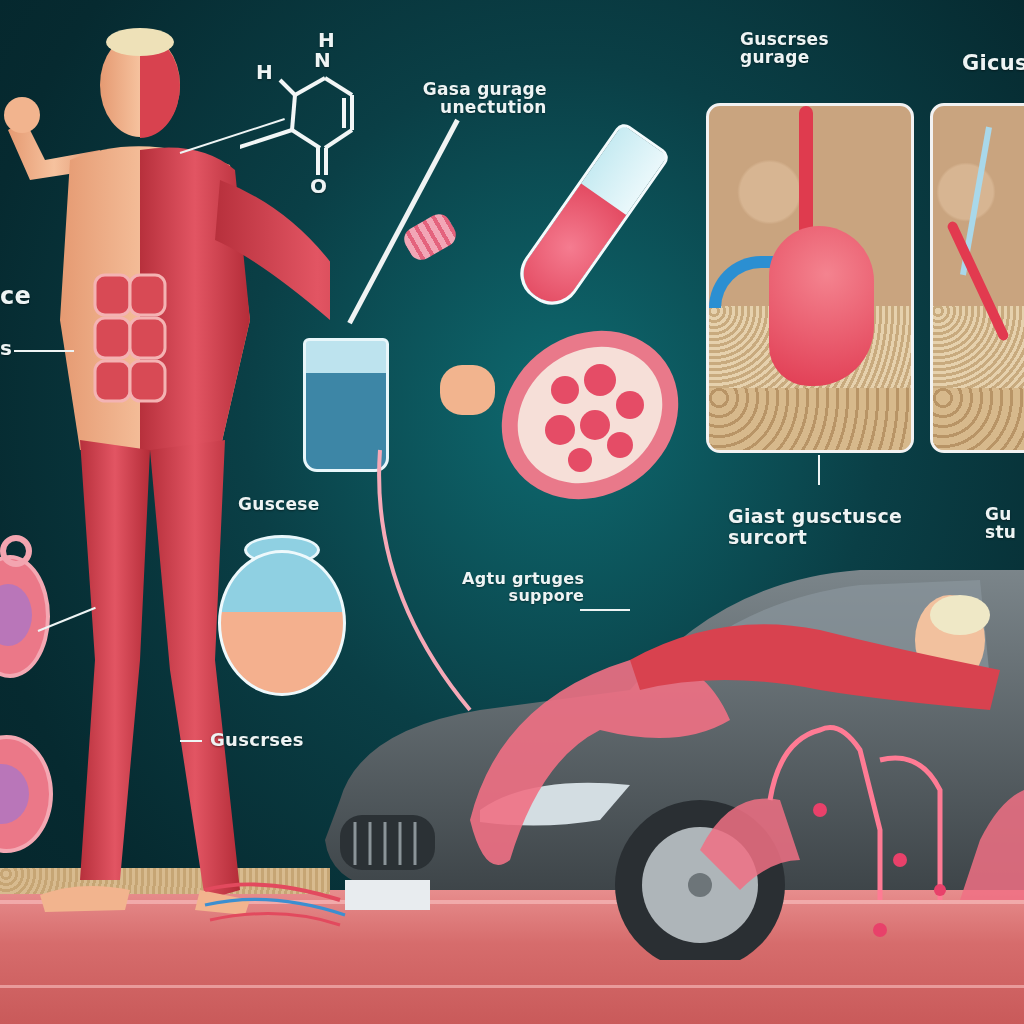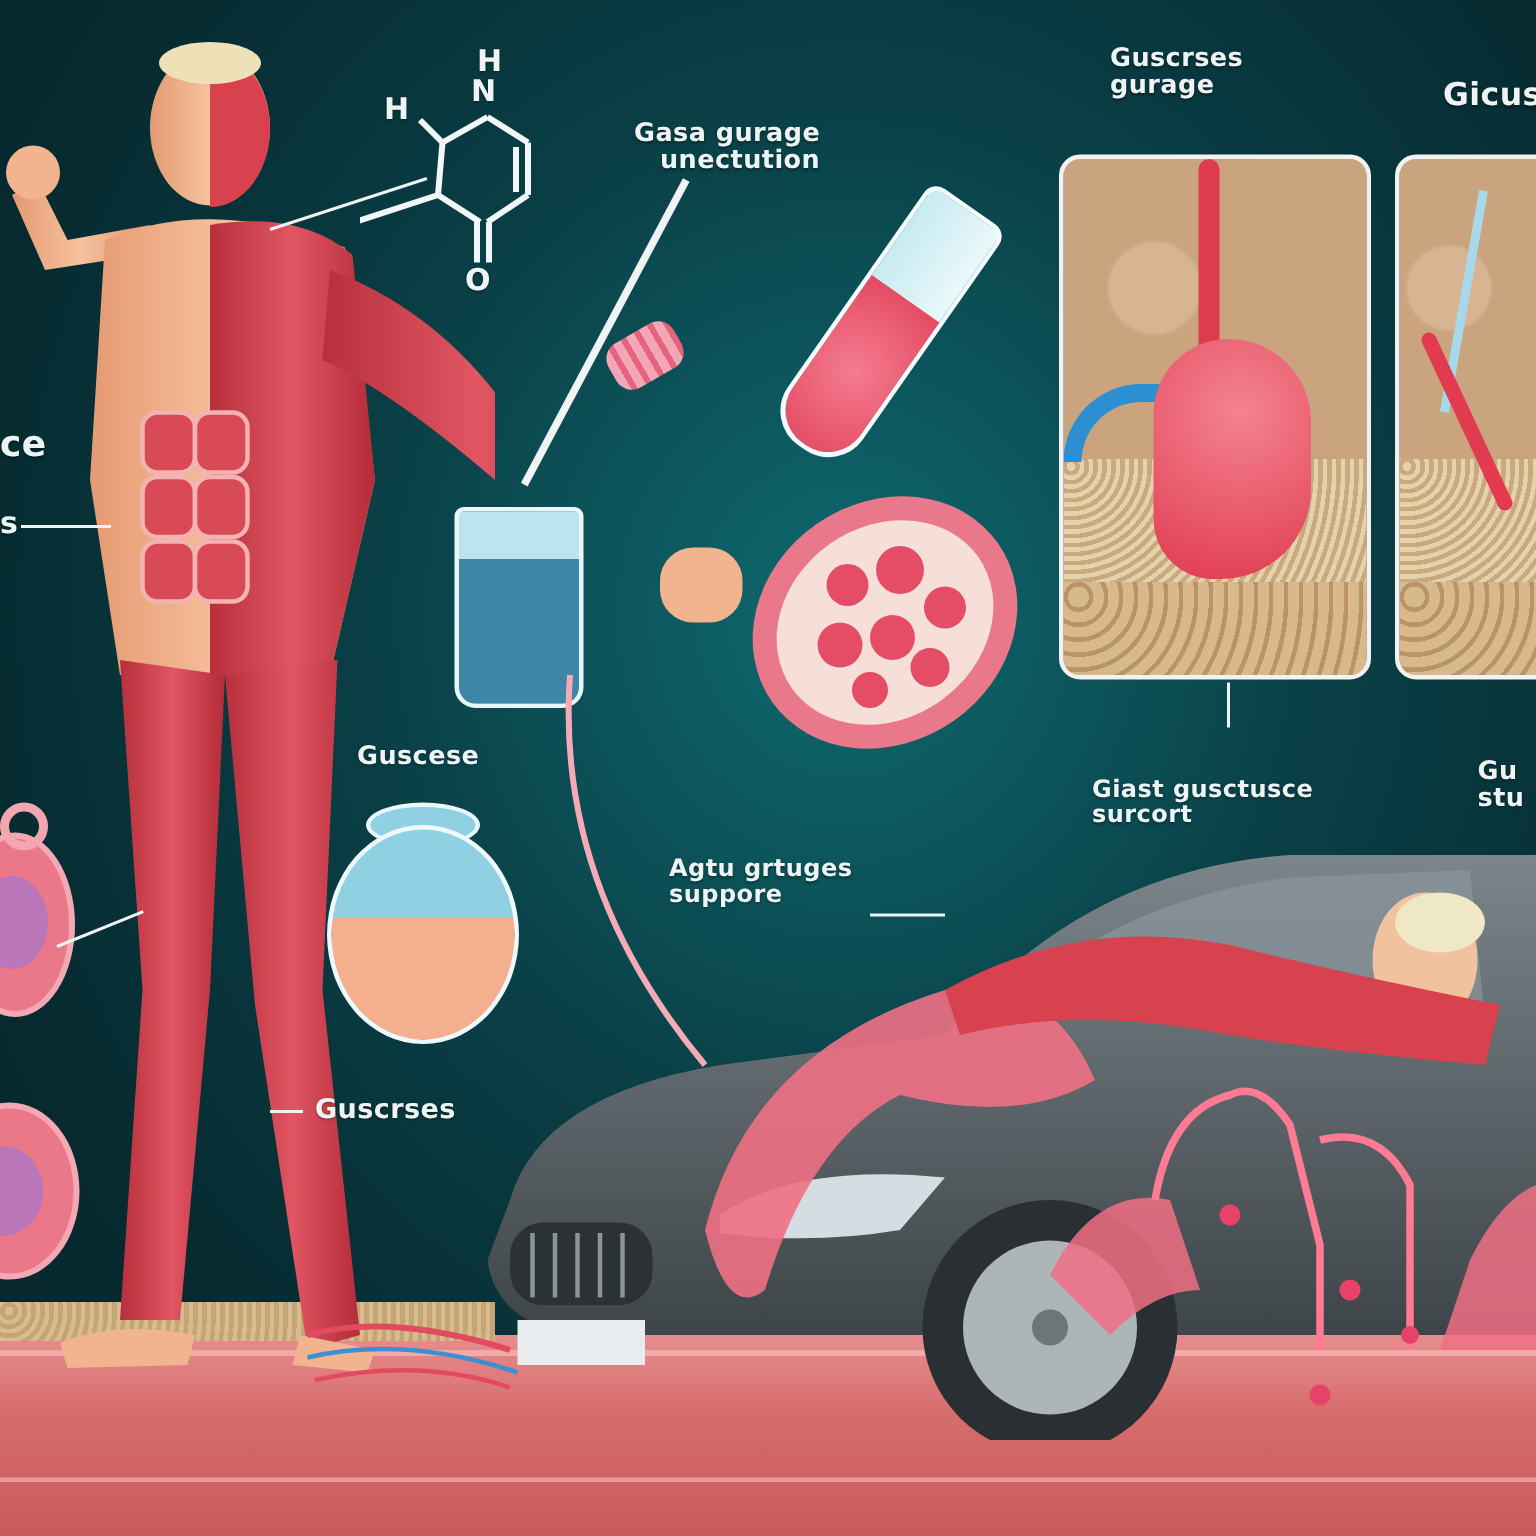--- a/index.html
+++ b/index.html
@@ -156,21 +156,21 @@
 </div>
 <div class="lbl-line" style="left:38px;top:630px;width:62px;transform:rotate(-22deg);transform-origin:left"></div>
 
 <div class="label" style="left:238px;top:495px;font-size:17px">Guscese</div>
 <div class="abs" style="left:244px;top:535px;width:70px;height:24px;border-radius:50%;border:3px solid #e9f7fb;background:#8fd0e2"></div>
 <div class="abs" style="left:218px;top:550px;width:122px;height:140px;border-radius:50%;border:3px solid #eef9fc;background:linear-gradient(#8fd0e2 0 42%,#f4b08e 42% 100%)"></div>
 
 <div class="label" style="left:210px;top:730px;font-size:18px">Guscrses</div>
 <div class="lbl-line" style="left:180px;top:740px;width:22px"></div>
 
-<div class="label" style="left:446px;top:570px;font-size:16px;text-align:left">
+<div class="label" style="left:462px;top:570px;font-size:16px;text-align:right">
   <div>Agtu grtuges</div>
   <div>suppore</div>
 </div>
 <div class="lbl-line" style="left:580px;top:609px;width:50px"></div>
 
 <svg class="abs" style="left:360px;top:440px" width="150" height="300">
   <path d="M20 10 Q10 150 110 270" stroke="#f6a9b7" stroke-width="4" fill="none"></path>
 </svg>
 
 <svg class="abs" style="left:300px;top:560px" width="724" height="400">
@@ -209,21 +209,21 @@
       <circle cx="600" cy="300" r="7"></circle>
       <circle cx="640" cy="330" r="6"></circle>
       <circle cx="580" cy="370" r="7"></circle>
     </g>
 
   <ellipse cx="650" cy="80" rx="35" ry="45" fill="#f2c19e"></ellipse>
   <ellipse cx="660" cy="55" rx="30" ry="20" fill="#efe8c6"></ellipse>
   <path d="M330 100 Q420 50 520 70 Q600 90 700 110 L690 150 Q580 140 520 130 Q420 110 340 130 Z" fill="#d8424f"></path>
 </svg>
 
-<div class="label" style="left:728px;top:517px;font-size:16px">
+<div class="label" style="left:728px;top:506px;font-size:19px">
   <div>Giast gusctusce</div>
   <div>surcort</div>
 </div>
 <div class="lbl-line" style="left:818px;top:455px;width:2px;height:30px"></div>
 <div class="label" style="left:985px;top:505px;font-size:17px">
   <div>Gu</div>
   <div>stu</div>
 </div>
 
 <svg class="abs" style="left:200px;top:870px" width="150" height="60">

